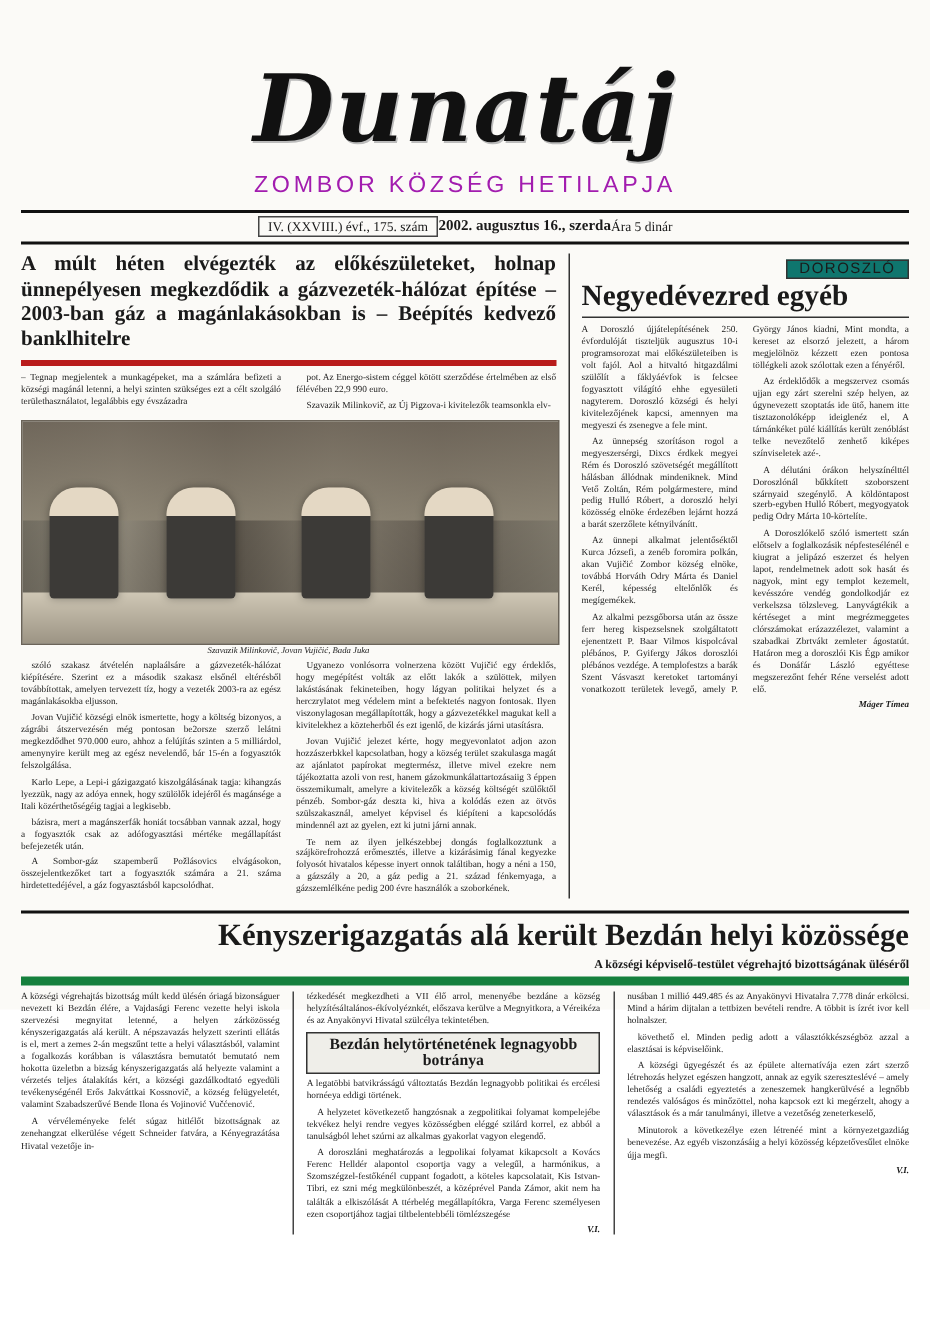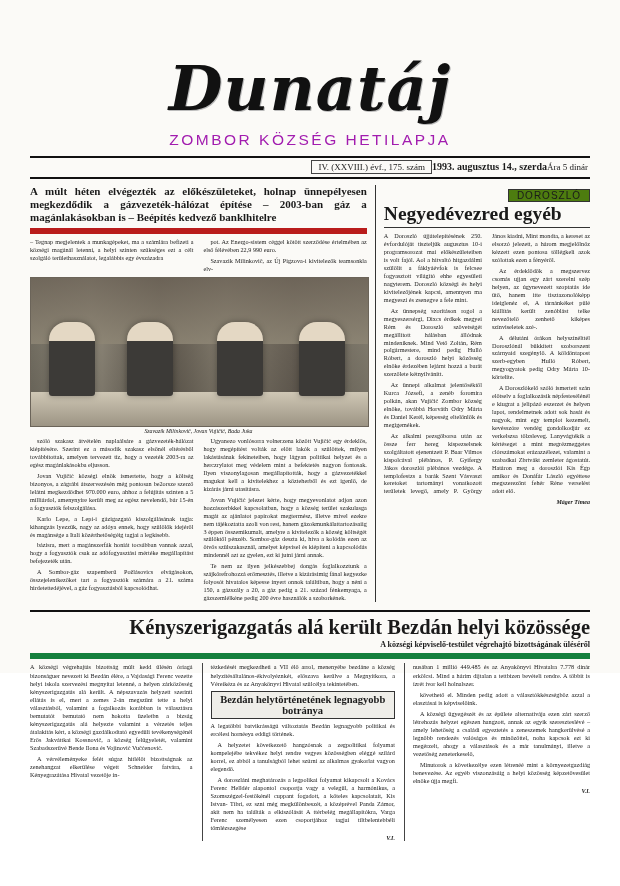--- a/index.html
+++ b/index.html
@@ -12,21 +12,21 @@
     height: 886px;
     font-family: "Liberation Serif", serif;
     color: #1a1a1a;
     overflow: hidden;
   }
   .page {
     position: relative;
     width: 620px;
     height: 673px;
     background: #fbfaf7;
-    padding: 16px;
+    padding: 0;
     box-sizing: border-box;
   }
 
   
   .masthead {
     text-align: center;
     padding: 44px 0 0 0;
   }
   .masthead-title {
     font-family: "DejaVu Serif", serif;
@@ -44,21 +44,21 @@
     letter-spacing: 2.5px;
     margin-top: 12px;
     color: #a21caf;
   }
   .masthead-rule {
     margin: 7px 14px 0 14px;
     border-top: 2px solid #111;
   }
   .issueline {
     display: flex;
-    justify-content: flex-end;
+    justify-content: center;
     align-items: center;
     margin: 0 14px;
     border-bottom: 2px solid #111;
     padding: 2px 2px 3px 2px;
     font-family: "Liberation Serif", serif;
     font-size: 9.5px;
   }
   .issueline .left {
     border: 1px solid #444;
     padding: 1px 6px;
@@ -83,21 +83,21 @@
   .kicker-box {
     text-align: right;
   }
   .kicker {
     display: inline-block;
     border: 1px solid #333;
     padding: 0 8px;
     font-family: "Liberation Sans", sans-serif;
     font-size: 10px;
     letter-spacing: 1px;
-    background: #4d7c0f;
+    background: #0f766e;
   }
 
   .headline-main {
     font-family: "Liberation Serif", serif;
     font-weight: bold;
     font-size: 25px;
     line-height: 1.04;
     margin: 3px 0 4px 0;
     letter-spacing: -0.3px;
   }
@@ -105,25 +105,25 @@
     font-family: "Liberation Serif", serif;
     font-weight: bold;
     font-size: 19.5px;
     line-height: 1.05;
     margin: 1px 0 4px 0;
     border-bottom: 1px solid #333;
     padding-bottom: 3px;
   }
   .lead-deck {
     font-weight: bold;
-    font-size: 11px;
+    font-size: 14px;
     line-height: 1.2;
     text-align: justify;
     margin-bottom: 4px;
-    border-bottom: 6px solid #b91c1c;
+    border-bottom: 4px solid #b91c1c;
     padding-bottom: 4px;
   }
 
   .cols2 {
     column-count: 2;
     column-gap: 10px;
     column-rule: none;
     font-size: 6.2px;
     line-height: 1.28;
     text-align: justify;
@@ -234,21 +234,21 @@
 
 <div class="page">
 
   <div class="masthead">
     <div class="masthead-title">Dunatáj</div>
     <div class="masthead-sub">ZOMBOR KÖZSÉG HETILAPJA</div>
   </div>
   <div class="masthead-rule"></div>
   <div class="issueline">
     <div class="left">IV. (XXVIII.) évf., 175. szám</div>
-    <div class="mid">1993. augusztus 14., szerda</div>
+    <div class="mid">2002. augusztus 16., szerda</div>
     <div class="right">Ára 5 dinár</div>
   </div>
 
   <div class="top-wrap">
 
     <div class="lead">
       <div class="lead-deck">A múlt héten elvégezték az előkészületeket, holnap ünnepélyesen megkezdődik a gázvezeték-hálózat építése – 2003-ban gáz a magánlakásokban is – Beépítés kedvező banklhitelre</div>
 
       <div class="cols2">
         <p>– Tegnap megjelentek a munkagépeket, ma a számlára befizeti a községi magánál letenni, a helyi szinten szükséges ezt a célt szolgáló területhasználatot, legalábbis egy évszázadra</p>

